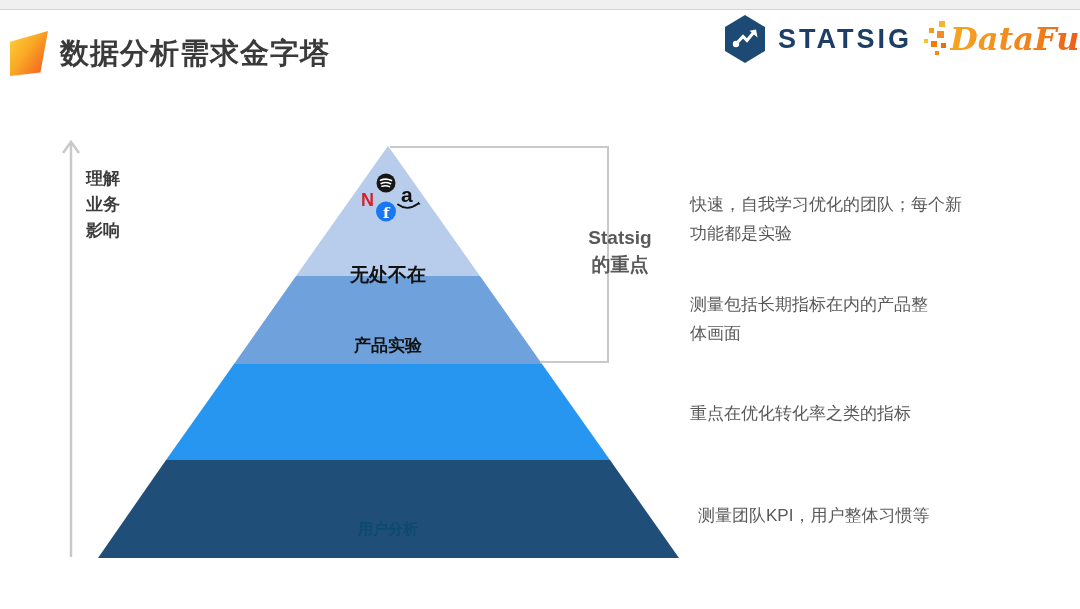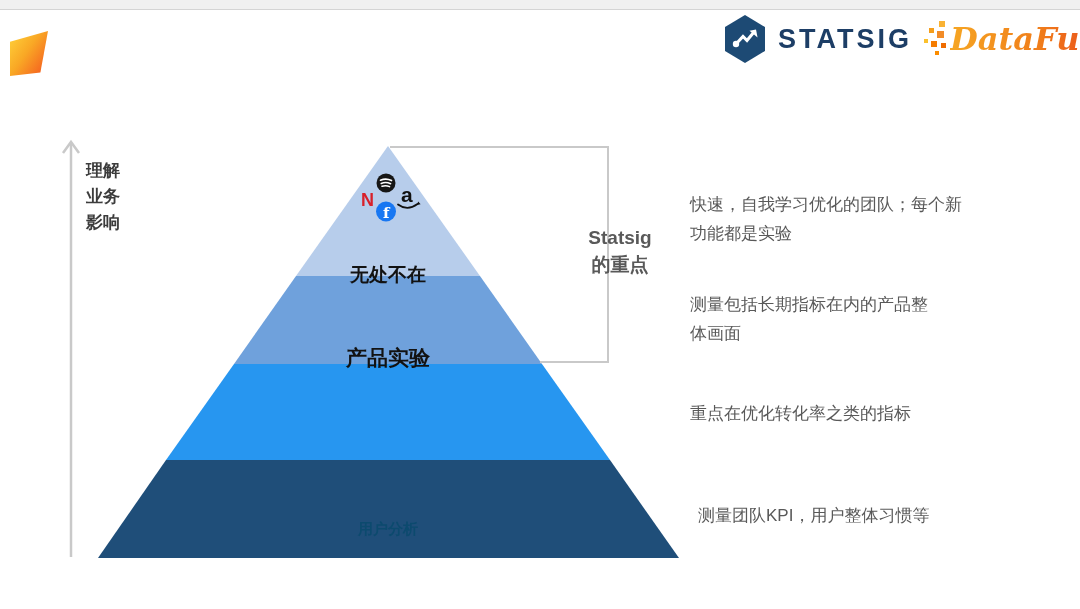--- a/index.html
+++ b/index.html
@@ -17,28 +17,28 @@
 
   .logos{position:absolute;left:722px;top:14px;display:flex;align-items:center;}
   .statsig-word{font-size:27px;font-weight:800;letter-spacing:3px;color:#1d3e66;margin-left:10px;}
   .datafun{display:flex;align-items:center;margin-left:10px;}
   .datafun-text{font-family:"DejaVu Serif","Liberation Serif",serif;font-style:italic;font-weight:700;
     font-size:32px;line-height:1;background:linear-gradient(90deg,#f6a623 0%,#f07d1a 55%,#e8421c 100%);
     -webkit-background-clip:text;background-clip:text;color:transparent;}
 
   
   .axis-arrow{position:absolute;left:56px;top:133px;}
-  .axis-label{position:absolute;left:86px;top:158px;font-size:17px;font-weight:700;color:#3c3c3c;line-height:26px;}
+  .axis-label{position:absolute;left:86px;top:166px;font-size:17px;font-weight:700;color:#3c3c3c;line-height:26px;}
 
   
   .pyramid-svg{position:absolute;left:90px;top:140px;}
   .icon-cluster{position:absolute;left:352px;top:168px;}
   .lvl-label{position:absolute;width:160px;left:308px;text-align:center;font-weight:700;color:#121212;margin-top:34px;}
   .lvl1{top:229px;font-size:19px;line-height:23px;}
-  .lvl2{top:310px;font-size:21px;}
+  .lvl2{top:300px;font-size:17px;}
   .lvl3{top:402px;font-size:21px;}
   .lvl4{top:486px;font-size:15px;color:#0c4a6e;}
 
   .bracket-label{position:absolute;left:568px;top:224px;width:104px;text-align:center;
     font-size:19px;font-weight:700;color:#595959;line-height:27px;}
 
   .annotation{position:absolute;left:690px;width:330px;font-size:17px;line-height:29px;color:#595959;}
   .ann1{top:190px;}
   .ann2{top:290px;}
   .ann3{top:399px;}
@@ -46,20 +46,21 @@
   .ann-line{display:block;}
 </style>
 </head>
 <body>
 
 <div class="slide">
 
   <div class="topstrip"></div>
 
   <div class="title-icon"></div>
+  <h1 class="page-title">数据分析需求金字塔</h1>
 
   <div class="logos">
     <svg width="46" height="50" viewBox="0 0 46 50">
       <polygon points="23,1 43,13 43,37 23,49 3,37 3,13" fill="#1d4a74"></polygon>
       <circle cx="14" cy="30" r="3.2" fill="#ffffff"></circle>
       <polyline points="14,30 21,22.5 25,26.5 32,18" stroke="#ffffff" stroke-width="3" fill="none" stroke-linecap="round"></polyline>
       <polygon points="34,15.5 35.5,23.5 27.5,16.8" fill="#ffffff"></polygon>
     </svg>
     <span class="statsig-word">STATSIG</span>
     <div class="datafun">

